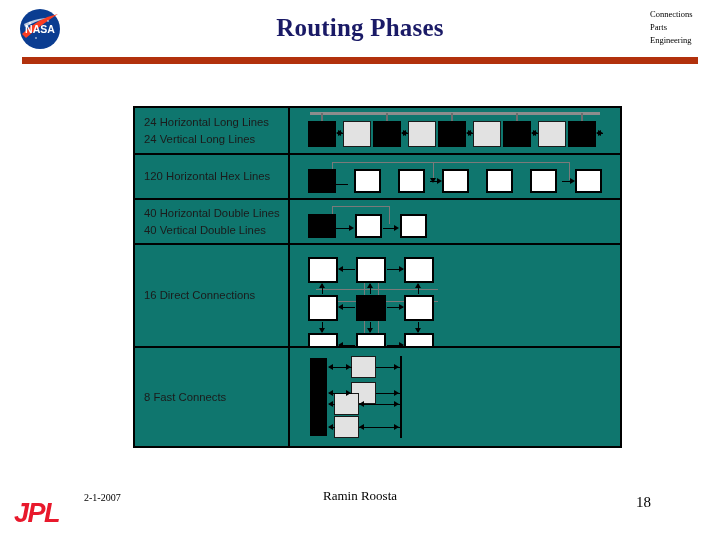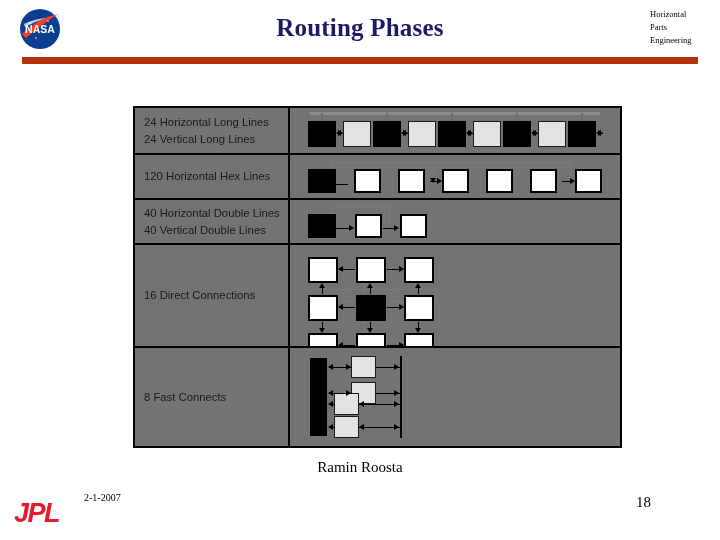--- a/index.html
+++ b/index.html
@@ -51,21 +51,21 @@
     left: 133px; top: 106px;
     width: 489px; height: 342px;
     border: 2px solid #000;
     box-sizing: border-box;
     background: #fff;
   }
   .trow {
     display: flex;
     box-sizing: border-box;
     border-bottom: 2px solid #000;
-    background: #737373;
+    background: #0f766e;
   }
   .trow:last-child { border-bottom: none; }
   .tlabel {
     width: 155px;
     flex: 0 0 155px;
     box-sizing: border-box;
     border-right: 2px solid #000;
     display: flex;
     flex-direction: column;
     justify-content: center;
@@ -158,24 +158,24 @@
     color: #e8192c;
     letter-spacing: -1.5px;
     line-height: 26px;
   }
   #footer-date {
     position: absolute; left: 84px; top: 492px;
     font-family: "Liberation Serif", serif;
     font-size: 10px; color: #000;
   }
   #footer-author {
-    position: absolute; left: 270px; top: 459px;
+    position: absolute; left: 270px; top: 488px;
     width: 180px; text-align: center;
     font-family: "Liberation Serif", serif;
-    font-size: 15px; color: #000;
+    font-size: 13px; color: #000;
   }
   #footer-page {
     position: absolute; left: 636px; top: 494px;
     font-family: "Liberation Serif", serif;
     font-size: 15px; color: #000;
   }
 </style>
 </head>
 <body>
 
@@ -187,21 +187,21 @@
     <circle cx="18" cy="15" r="0.9" fill="#fff"></circle>
     <circle cx="36" cy="13" r="0.8" fill="#fff"></circle>
     <circle cx="24" cy="30" r="0.8" fill="#fff"></circle>
     <text x="28" y="25" font-family="Liberation Sans, sans-serif" font-size="10.5" font-weight="bold" fill="#ffffff" text-anchor="middle">NASA</text>
   </svg>
 </div>
 
 <div id="slide-title">Routing Phases</div>
 
 <div id="org-label">
-  <div>Horizontal</div>
+  <div>Connections</div>
   <div>Parts</div>
   <div>Engineering</div>
 </div>
 
 <div id="divider-bar"></div>
 
 <div id="routing-table">
 
   <div class="trow r1">
     <div class="tlabel">

